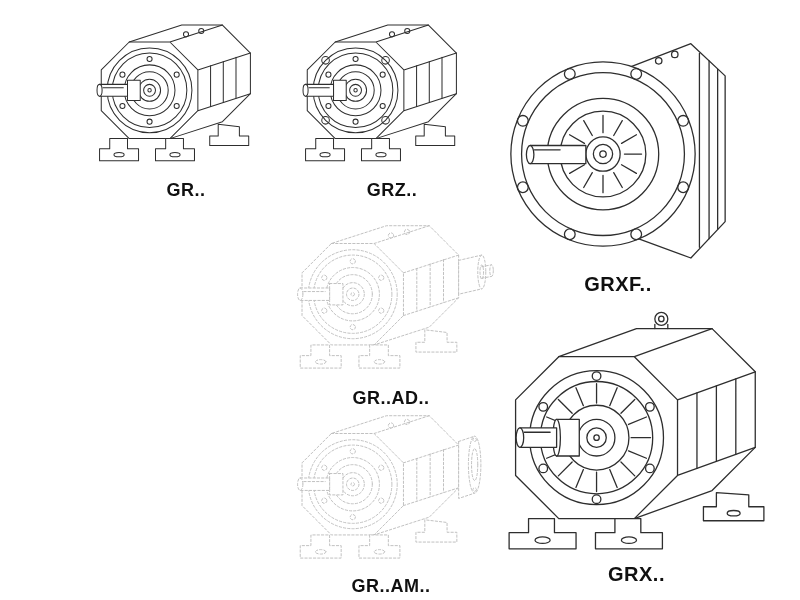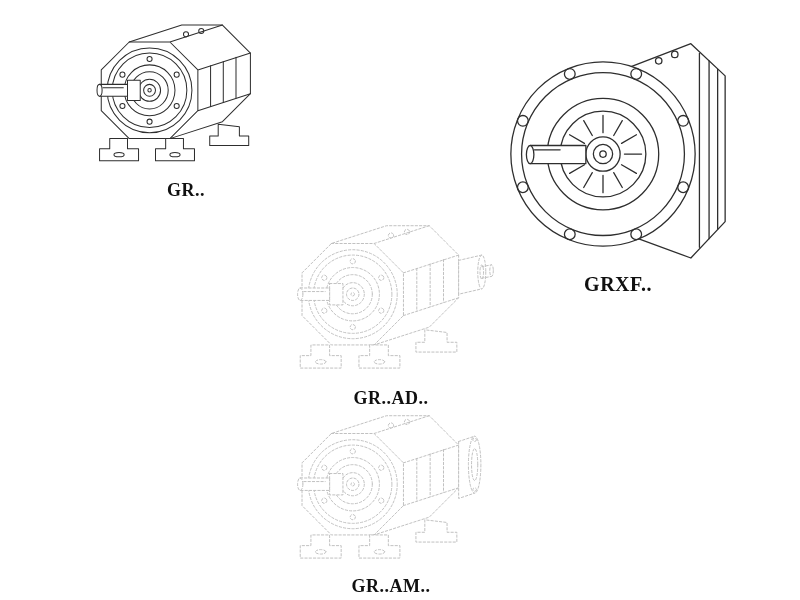--- a/index.html
+++ b/index.html
@@ -1,18 +1,18 @@
 <!DOCTYPE html>
 <html><head>
 <meta charset="utf-8">
 <style>
   html,body{margin:0;padding:0;background:#ffffff;}
   .canvas{
     position:relative;width:800px;height:600px;background:#ffffff;
-    font-family:Liberation Serif, serif;overflow:hidden;border-radius:16px;
+    font-family:Liberation Sans, sans-serif;overflow:hidden;border-radius:16px;
   }
   .fig{position:absolute;display:flex;flex-direction:column;align-items:center;justify-content:flex-end;}
   .fig svg.art{flex:1 1 auto;width:100%;min-height:0;display:block;}
   .cap{
     height:24px;line-height:24px;font-weight:700;font-size:18px;color:#101010;
     letter-spacing:.5px;white-space:nowrap;text-align:center;
   }
   .cap.big{font-size:20px;}
 </style>
 </head>
@@ -159,37 +159,50 @@
     </defs>
   </svg>
 
   <div class="fig" style="left:86px;top:6px;width:200px;height:196px;">
     <svg class="art" viewBox="0 0 236 180" preserveAspectRatio="xMidYMid meet" fill="none" stroke="#2e2e2e" stroke-width="1.2" stroke-linejoin="round" stroke-linecap="round">
       <use href="#gb-foot"></use>
     </svg>
     <div class="cap">GR..</div>
   </div>
 
+  <div class="fig" style="left:292px;top:6px;width:200px;height:196px;">
+    <svg class="art" viewBox="0 0 236 180" preserveAspectRatio="xMidYMid meet" fill="none" stroke="#2e2e2e" stroke-width="1.2" stroke-linejoin="round" stroke-linecap="round">
+      <use href="#gb-foot"></use>
+        <use href="#z-overlay"></use>
+    </svg>
+    <div class="cap">GRZ..</div>
+  </div>
 
   <div class="fig" style="left:498px;top:4px;width:240px;height:292px;">
     <svg class="art" viewBox="0 0 224 240" preserveAspectRatio="xMidYMid meet" fill="none" stroke="#2e2e2e" stroke-width="1.2" stroke-linejoin="round" stroke-linecap="round">
       <use href="#gb-grxf"></use>
     </svg>
     <div class="cap big">GRXF..</div>
   </div>
 
 
   <div class="fig" style="left:286px;top:206px;width:210px;height:204px;">
     <svg class="art ghost" viewBox="0 0 236 180" preserveAspectRatio="xMidYMid meet" fill="none" stroke="#c0c0c0" stroke-width="1.1" stroke-dasharray="2.6 2.2" stroke-linejoin="round" stroke-linecap="round">
       <use href="#gb-foot"></use>
         <use href="#ad-overlay"></use>
     </svg>
     <div class="cap">GR..AD..</div>
   </div>
 
+  <div class="fig" style="left:494px;top:296px;width:285px;height:290px;">
+    <svg class="art" viewBox="0 0 264 240" preserveAspectRatio="xMidYMid meet" fill="none" stroke="#2e2e2e" stroke-width="1.2" stroke-linejoin="round" stroke-linecap="round">
+      <use href="#gb-grx"></use>
+    </svg>
+    <div class="cap big">GRX..</div>
+  </div>
 
 
   <div class="fig" style="left:286px;top:398px;width:210px;height:200px;">
     <svg class="art ghost" viewBox="0 0 236 180" preserveAspectRatio="xMidYMid meet" fill="none" stroke="#c0c0c0" stroke-width="1.1" stroke-dasharray="2.6 2.2" stroke-linejoin="round" stroke-linecap="round">
       <use href="#gb-foot"></use>
         <use href="#am-overlay"></use>
     </svg>
     <div class="cap">GR..AM..</div>
   </div>
 

